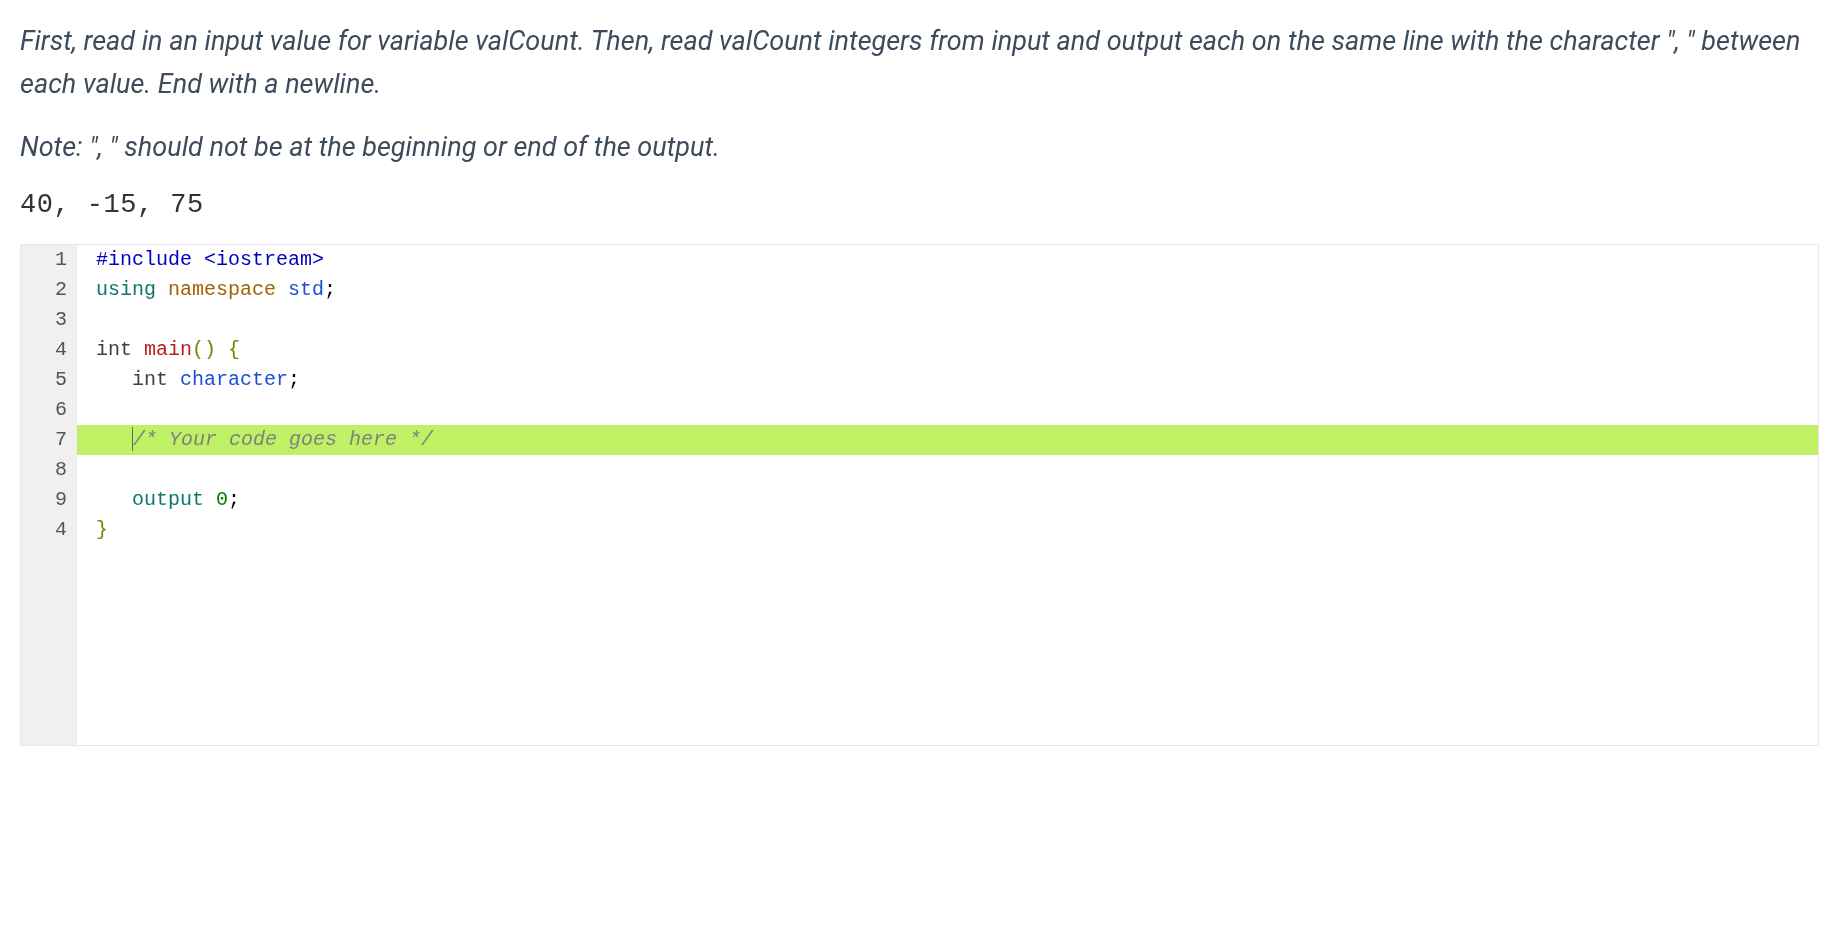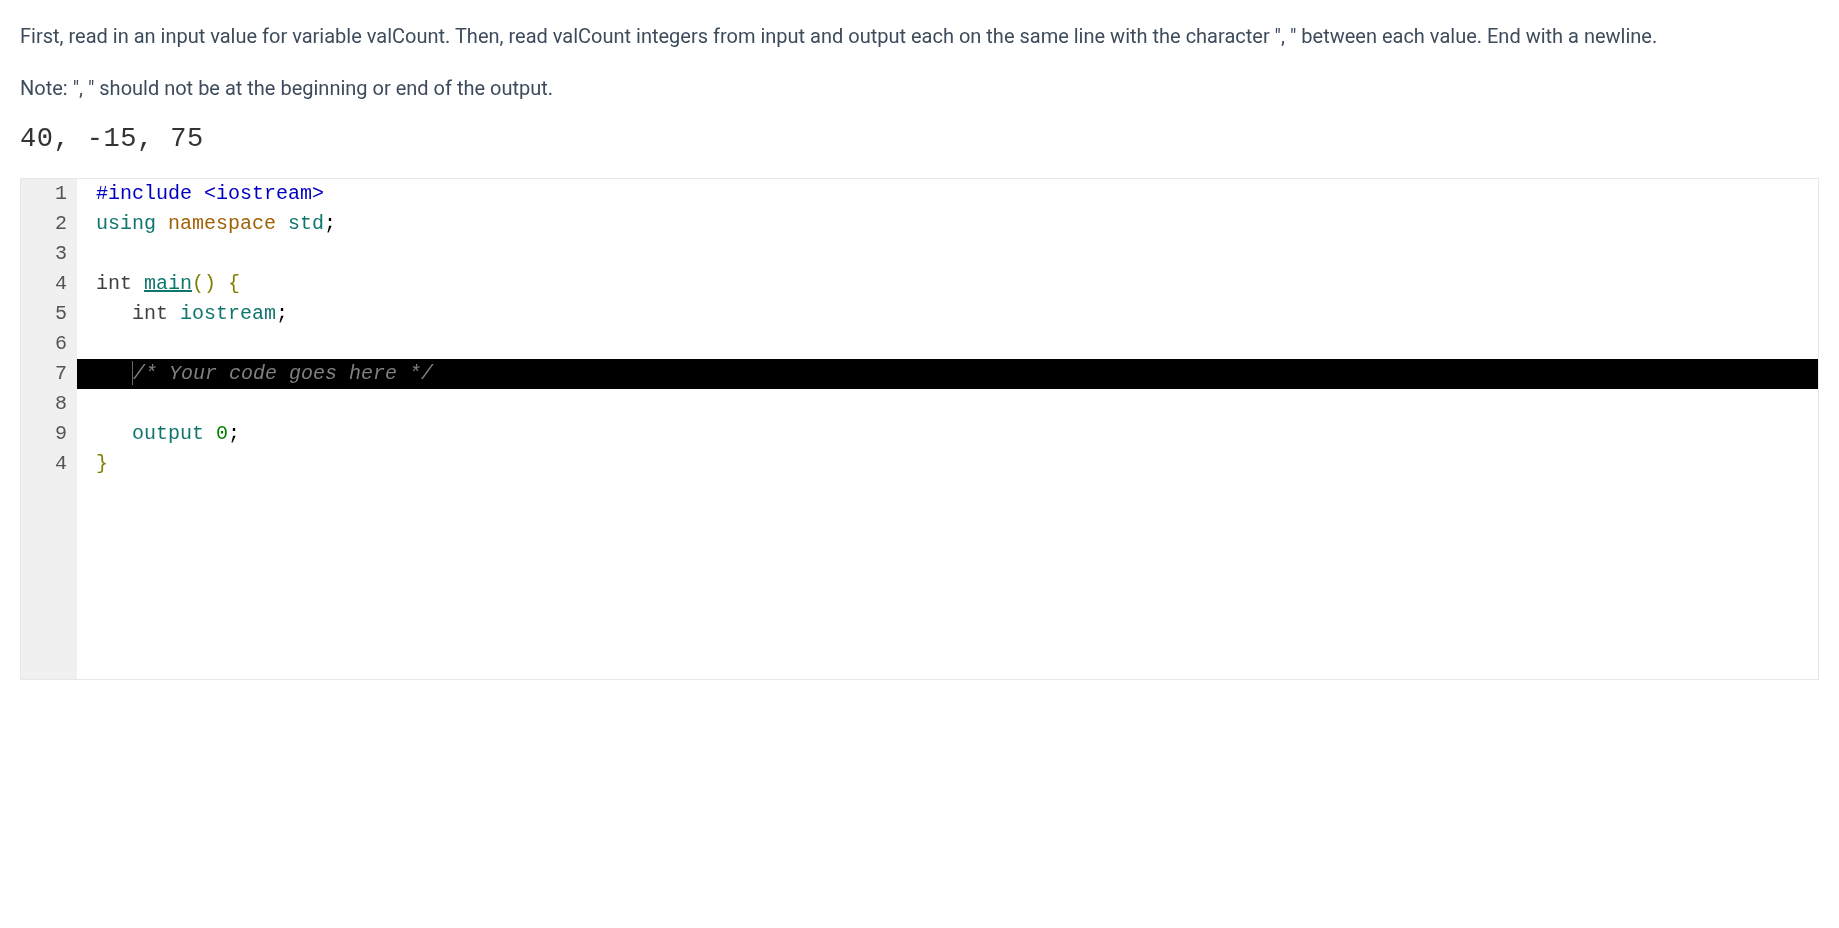--- a/index.html
+++ b/index.html
@@ -7,24 +7,25 @@
       padding: 0;
       box-sizing: border-box;
     }
     body {
       font-family: -apple-system, BlinkMacSystemFont, "Segoe UI", Roboto, Helvetica, Arial, sans-serif;
       background: #ffffff;
       padding: 20px;
       color: #3d4b5c;
     }
     .problem-description {
-      font-size: 20px;
+      font-size: 27px;
       line-height: 1.6;
       color: #3d4b5c;
       margin-bottom: 18px;
+      font-style: italic;
     }
     .problem-description p {
       margin-bottom: 20px;
     }
     .example-output {
       font-family: "Courier New", Courier, monospace;
       font-size: 27px;
       color: #333;
       margin-bottom: 24px;
       letter-spacing: 0.5px;
@@ -48,30 +49,30 @@
       color: #555;
       user-select: none;
       flex-shrink: 0;
     }
     .line-content {
       padding-left: 19px;
       flex: 1;
       white-space: pre;
     }
     .code-line.highlighted .line-content {
-      background: #000000;
+      background: #bef264;
     }
     .tok-preproc { color: #0000c0; }
     .tok-keyword { color: #0f766e; }
     .tok-namespace { color: #a16207; }
     .tok-type { color: #404040; }
-    .tok-func { color: #0f766e; text-decoration: underline; }
+    .tok-func { color: #b91c1c; }
     .tok-paren { color: #808000; }
     .tok-brace { color: #808000; }
-    .tok-ident { color: #0f766e; }
+    .tok-ident { color: #1d4ed8; }
     .tok-punct { color: #000000; }
     .tok-number { color: #008000; }
     .tok-comment { color: #808080; font-style: italic; }
     .cursor {
       display: inline-block;
       width: 1px;
       height: 1.2em;
       background: #666;
       vertical-align: text-bottom;
     }
@@ -111,21 +112,21 @@
       <div class="code-line">
         <div class="line-number">3</div>
         <div class="line-content"></div>
       </div>
       <div class="code-line">
         <div class="line-number">4</div>
         <div class="line-content"><span class="tok-type">int</span><span> </span><span class="tok-func">main</span><span class="tok-paren">()</span><span> </span><span class="tok-brace">{</span></div>
       </div>
       <div class="code-line">
         <div class="line-number">5</div>
-        <div class="line-content"><span>   </span><span class="tok-type">int</span><span> </span><span class="tok-ident">iostream</span><span class="tok-punct">;</span></div>
+        <div class="line-content"><span>   </span><span class="tok-type">int</span><span> </span><span class="tok-ident">character</span><span class="tok-punct">;</span></div>
       </div>
       <div class="code-line">
         <div class="line-number">6</div>
         <div class="line-content"></div>
       </div>
       <div class="code-line highlighted">
         <div class="line-number">7</div>
         <div class="line-content"><span>   </span><span class="cursor"></span><span class="tok-comment">/* Your code goes here */</span></div>
       </div>
       <div class="code-line">

